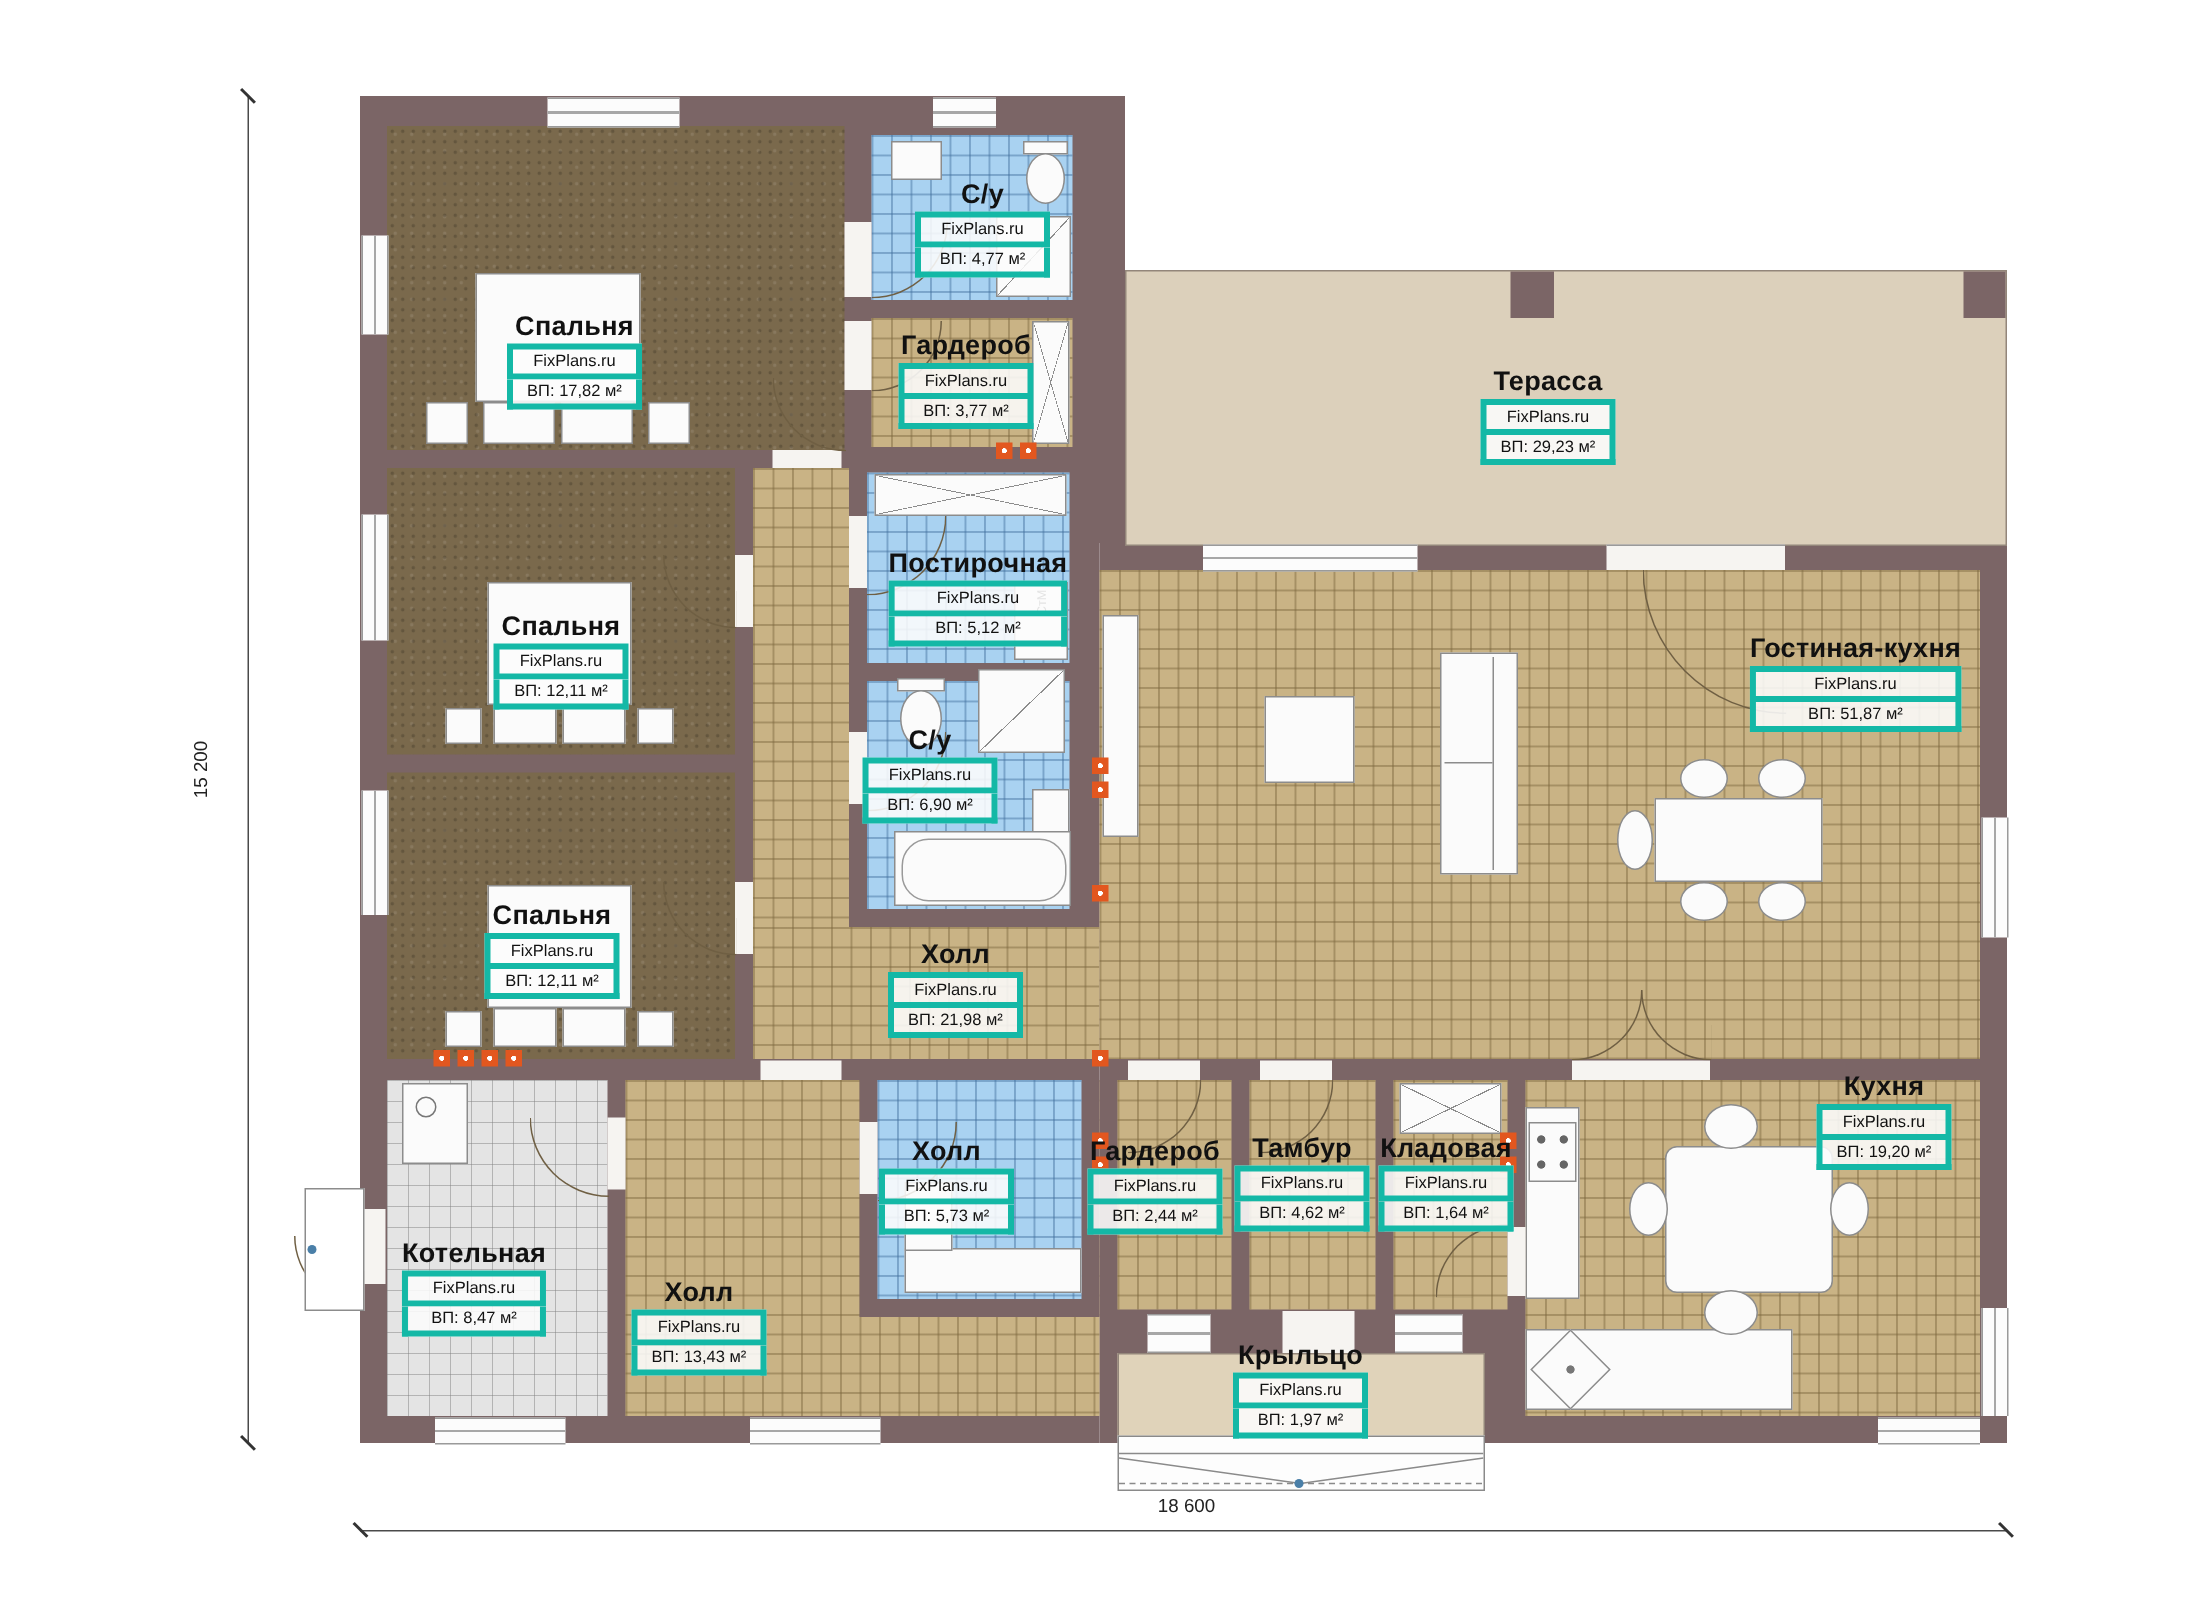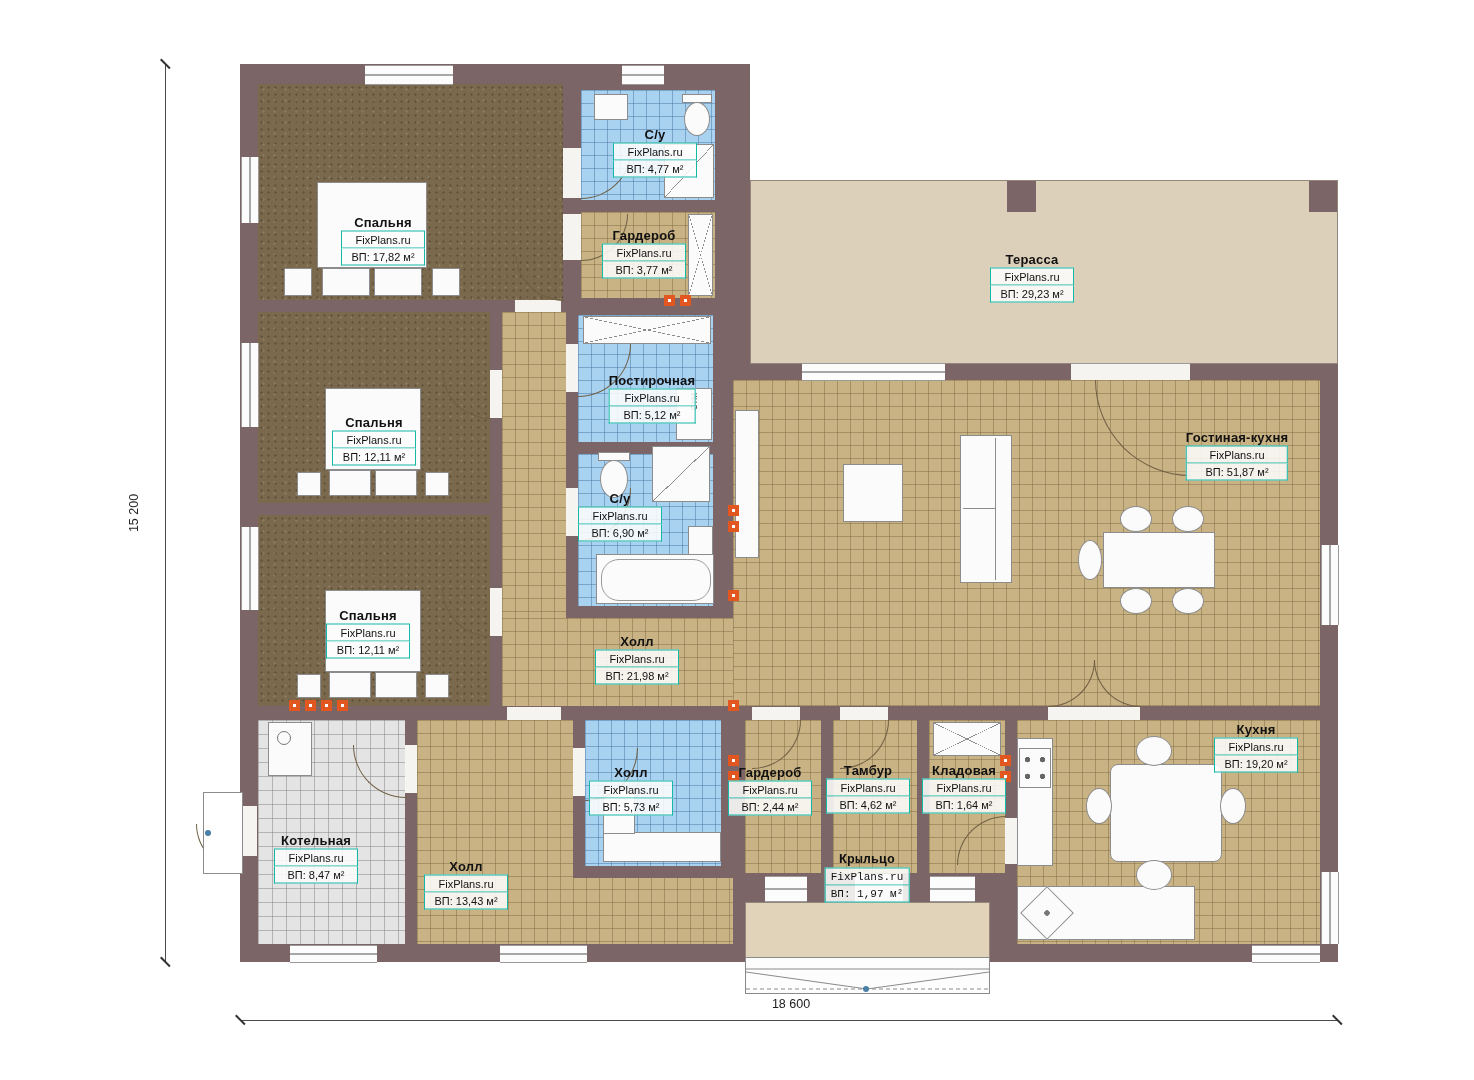--- a/index.html
+++ b/index.html
@@ -46,22 +46,22 @@
                          linear-gradient(to bottom right, transparent 49.4%, #8c8c8c 49.4%, #8c8c8c 50.6%, transparent 50.6%);}
   .diag{background-image:linear-gradient(to bottom right, transparent 49.5%, #8c8c8c 49.5%, #8c8c8c 50.5%, transparent 50.5%);}
   .oval{border-radius:50% 50% 50% 50%;}
   .round{border-radius:8px;}
   
   .vent{position:absolute;width:11px;height:11px;background:#e2571f;z-index:6;
         background-image:radial-gradient(#ffffff 1.6px, transparent 1.8px);}
   .bluedot{position:absolute;width:6px;height:6px;border-radius:50%;background:#4a7fa8;z-index:7;}
   
   .rlabel{position:absolute;transform:translate(-50%,-50%);text-align:center;z-index:8;color:#111;white-space:nowrap;}
-  .rlabel .nm{font-size:13px;font-weight:bold;margin-bottom:1px;letter-spacing:0.2px;}
-  .rlabel .bx{border:1px solid #14b8a6;background:rgba(252,252,252,0.88);padding:0 5px;
+  .rlabel .nm{font-size:18px;font-weight:bold;margin-bottom:1px;letter-spacing:0.2px;}
+  .rlabel .bx{border:4px solid #14b8a6;background:rgba(252,252,252,0.88);padding:0 5px;
               font-size:11px;line-height:16px;min-width:72px;}
   .rlabel .bx + .bx{border-top:none;}
   
   .dimline{position:absolute;background:#4a4a4a;z-index:9;}
   .tick{position:absolute;width:13px;height:1.5px;background:#333;z-index:9;transform:rotate(45deg);}
   .dimtext{position:absolute;font-size:12.5px;color:#222;z-index:9;}
   .sill{position:absolute;z-index:6;border:1px solid #8c8c8c;background:#fff;}
   .stairs{position:absolute;z-index:4;background:#fdfdfd;border:1px solid #8a8a8a;}
   svg{display:block;}
   .vert-text{writing-mode:vertical-rl;transform:rotate(180deg);font-size:8.5px;color:#333;}
@@ -328,21 +328,21 @@
   <div class="rlabel" style="left:964px;top:788px;">
     <div class="nm">Кладовая</div>
     <div class="bx">FixPlans.ru</div>
     <div class="bx">ВП: 1,64 м²</div>
   </div>
   <div class="rlabel" style="left:1256px;top:747px;">
     <div class="nm">Кухня</div>
     <div class="bx">FixPlans.ru</div>
     <div class="bx">ВП: 19,20 м²</div>
   </div>
-  <div class="rlabel" style="left:867px;top:877px;font-family:Liberation Mono, monospace;">
+  <div class="rlabel" style="left:867px;top:926px;">
     <div class="nm">Крыльцо</div>
     <div class="bx">FixPlans.ru</div>
     <div class="bx">ВП: 1,97 м²</div>
   </div>
 
   <div class="dimline" style="left:165px;top:64px;width:1px;height:898px;"></div>
   <div class="tick" style="left:159px;top:63px;"></div>
   <div class="tick" style="left:159px;top:961px;"></div>
   <div class="dimtext" style="left:134px;top:513px;transform:translate(-50%,-50%) rotate(-90deg);">15 200</div>
 

